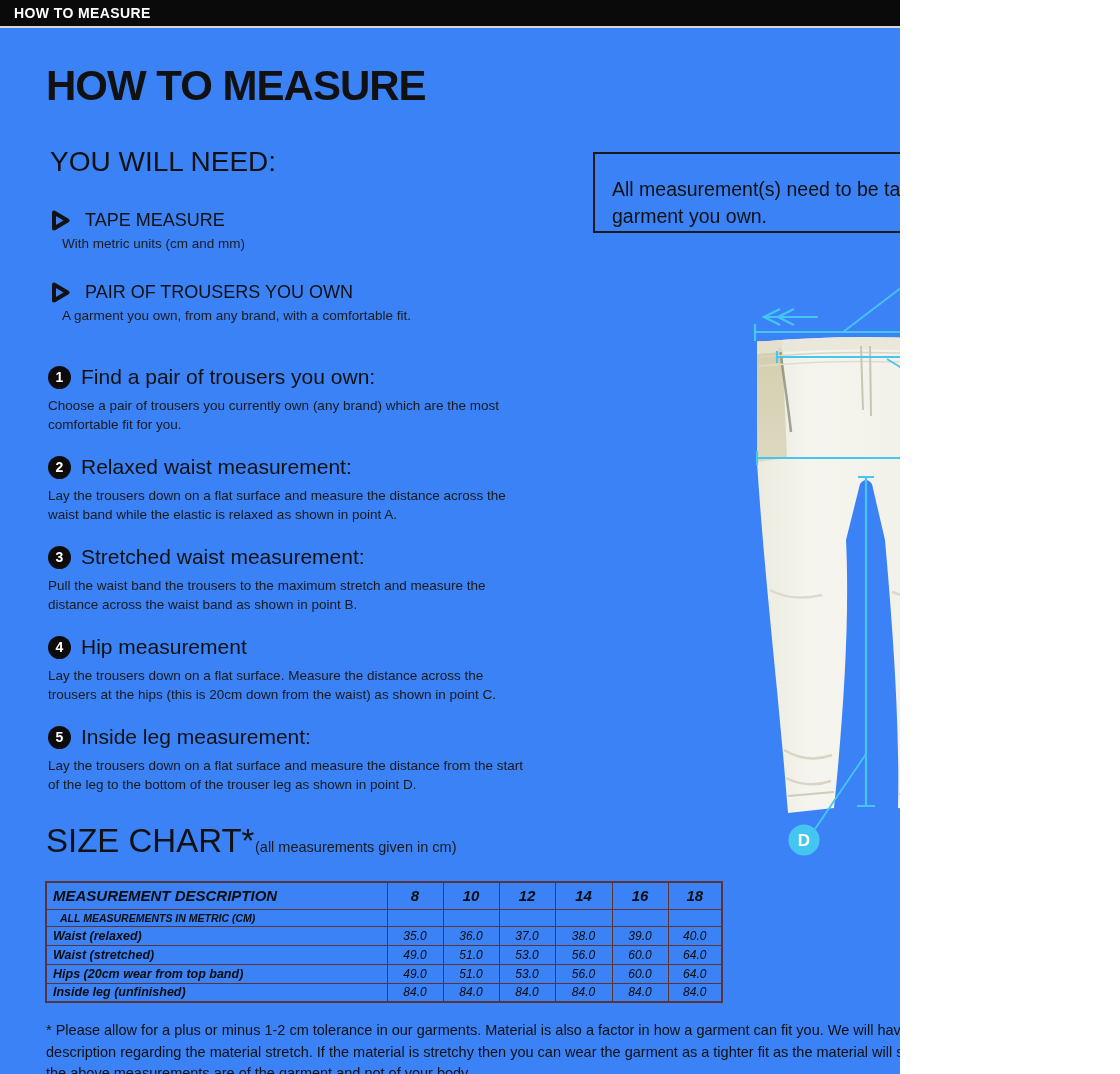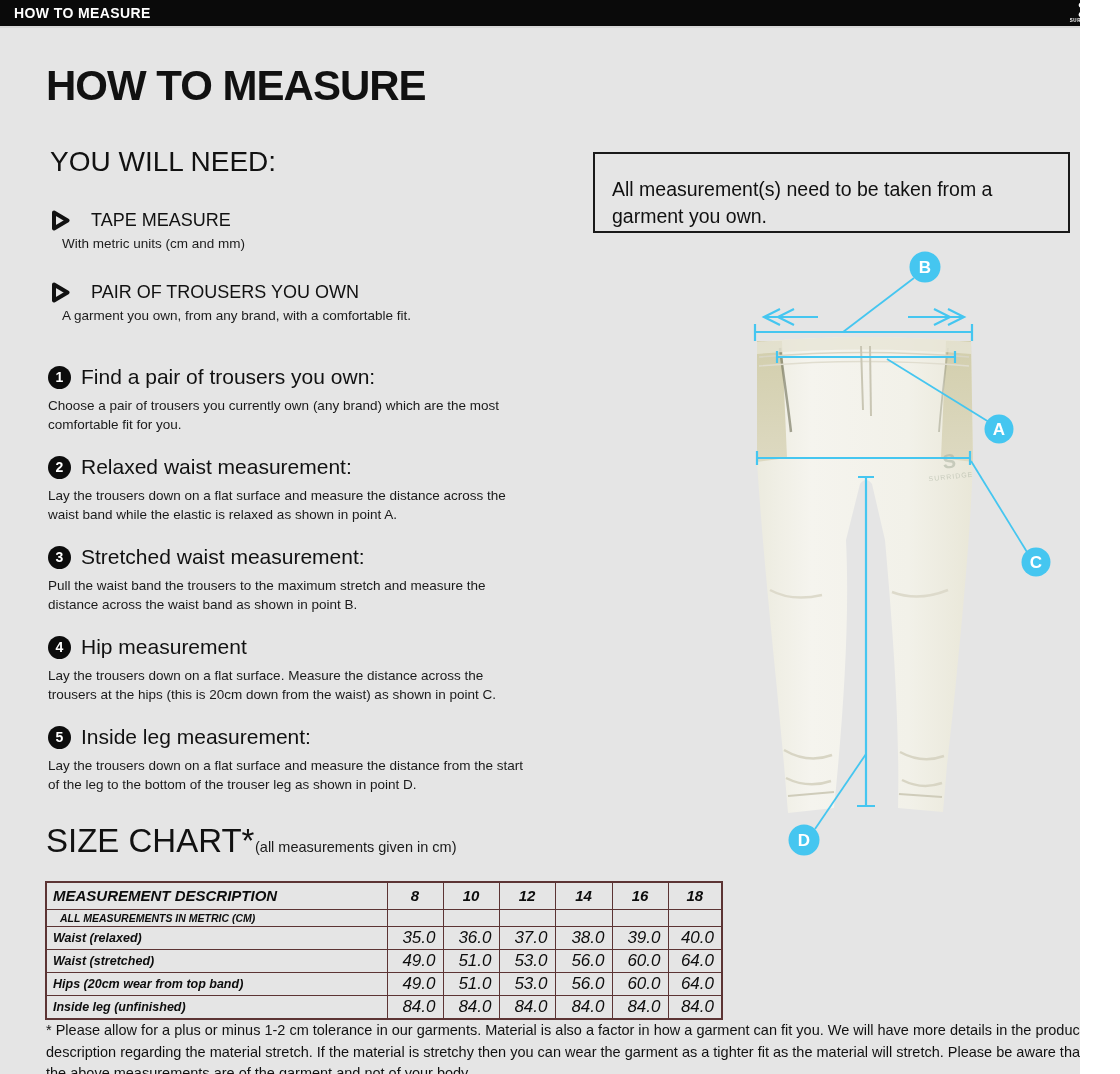--- a/index.html
+++ b/index.html
@@ -1,33 +1,33 @@
 <!DOCTYPE html>
 <html style="--accent: #45c6f0; --table-border: #5c3434;"><head>
 <meta charset="utf-8">
 <style>
   :root { --accent:#45c6f0; --table-border:#5c3434; --ink:#161616; }
   * { margin:0; padding:0; box-sizing:border-box; }
   body { background:#fff; font-family:"Liberation Sans", sans-serif; color:var(--ink); }
-  #page { position:relative; width:1080px; height:1074px; background:#e5e5e5; overflow:hidden; }
+  #page { position:relative; width:900px; height:1074px; background:#3b82f6; overflow:hidden; }
 
   
   .topbar { position:absolute; left:0; top:0; width:1120px; height:28px; background:#0a0a0a;
             border-bottom:2px solid #d8d8d8; display:flex; align-items:center; }
   .topbar-title { color:#fff; font-size:14px; font-weight:bold; letter-spacing:.4px; margin-left:14px; }
   .topbar-logo { position:absolute; right:16px; top:1px; width:40px; height:26px; text-align:center; }
   .topbar-logo svg { display:block; margin:0 auto; }
   .logo-word { color:#fff; font-size:4.5px; font-weight:bold; letter-spacing:.6px; line-height:4px; }
 
   
   .page-title { position:absolute; left:46px; top:62px; font-size:42px; font-weight:700;
                 letter-spacing:-1px; color:#111; }
   .need-heading { position:absolute; left:50px; top:146px; font-size:28px; font-weight:400; color:#111; }
   .need-item { position:absolute; left:50px; width:520px; }
-  .need-item .row { display:flex; align-items:center; gap:20px; }
+  .need-item .row { display:flex; align-items:center; gap:14px; }
   .need-label { font-size:18px; color:#111; }
   .need-desc { font-size:13.5px; margin-top:5px; margin-left:12px; color:#1c1c1c; }
   #need-0 { top:210px; } #need-1 { top:282px; }
 
   .step { position:absolute; left:48px; width:485px; }
   .step .head { display:flex; align-items:center; gap:10px; }
   .badge { width:23px; height:23px; border-radius:50%; background:#0c0c0c; color:#fff;
            font-size:14px; font-weight:bold; display:flex; align-items:center; justify-content:center; flex:0 0 23px; }
   .step-heading { font-size:21px; color:#111; }
   .step-body { font-size:13.5px; line-height:19px; margin-top:7px; width:478px; color:#1a1a1a; }
@@ -41,21 +41,21 @@
   .sizechart-heading { position:absolute; left:46px; top:822px; font-size:33px; font-weight:400; color:#111; }
   .sizechart-sub { position:absolute; left:255px; top:839px; font-size:14.5px; color:#1a1a1a; }
 
   table.size { position:absolute; left:45px; top:881px; width:676px; border-collapse:collapse; table-layout:fixed;font-style:italic; }
   table.size th, table.size td { border:1.5px solid var(--table-border); color:#0d0d0d; }
   table.size { border:2px solid var(--table-border); }
   th.desc { text-align:left; padding:4px 6px; font-size:15px; height:27px; }
   th.num  { text-align:center; padding:4px 2px; font-size:15px; }
   td.noterow { font-size:10.5px; font-weight:bold; padding:1px 13px; height:17px; }
   td.lab { font-size:12.5px; font-weight:bold; padding:1px 6px; height:19px;margin-left:36px; }
-  td.val { font-size:17px; text-align:right; padding:1px 7px; }
+  td.val { font-size:12px; text-align:center; padding:1px 0; }
 
   .footnote { position:absolute; left:46px; top:1020px; width:1048px; font-size:14.5px;
               line-height:21.5px; color:#111; }
 
   
   .diagram { position:absolute; left:700px; top:240px; width:420px; height:640px; }
   .mline { stroke:var(--accent); stroke-width:2.2; fill:none; }
   .mthin { stroke:var(--accent); stroke-width:1.8; fill:none; }
   .mcircle { fill:var(--accent); }
   .mletter { fill:#fff; font-size:17px; font-weight:bold; text-anchor:middle; }

